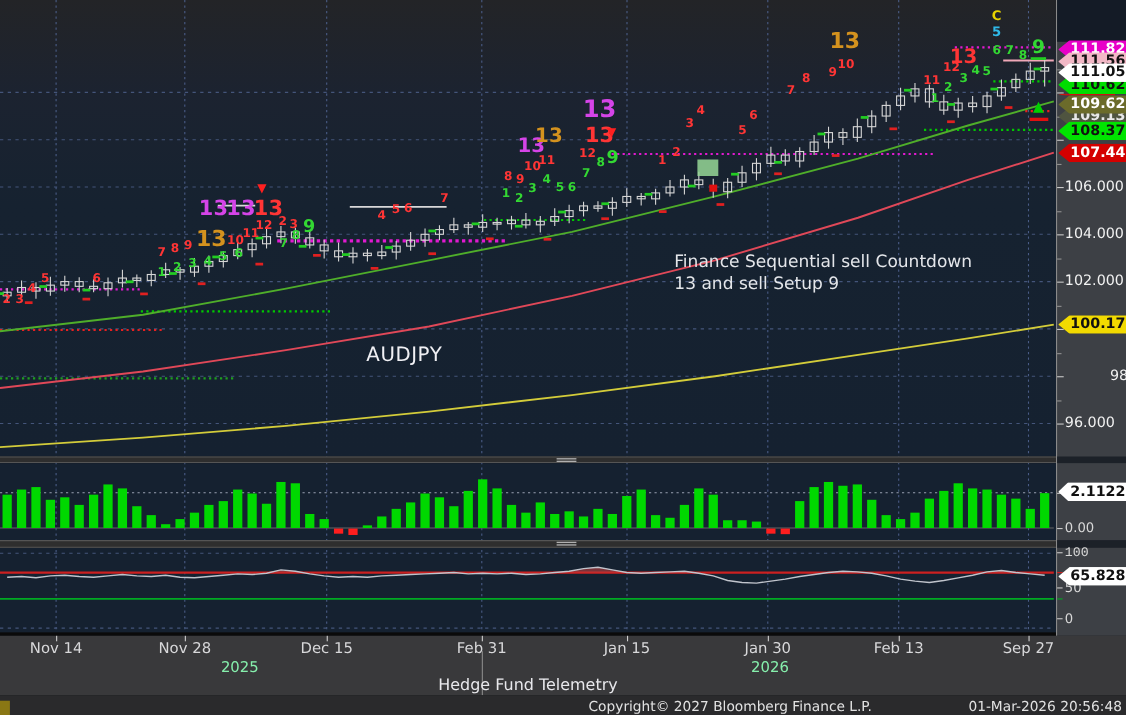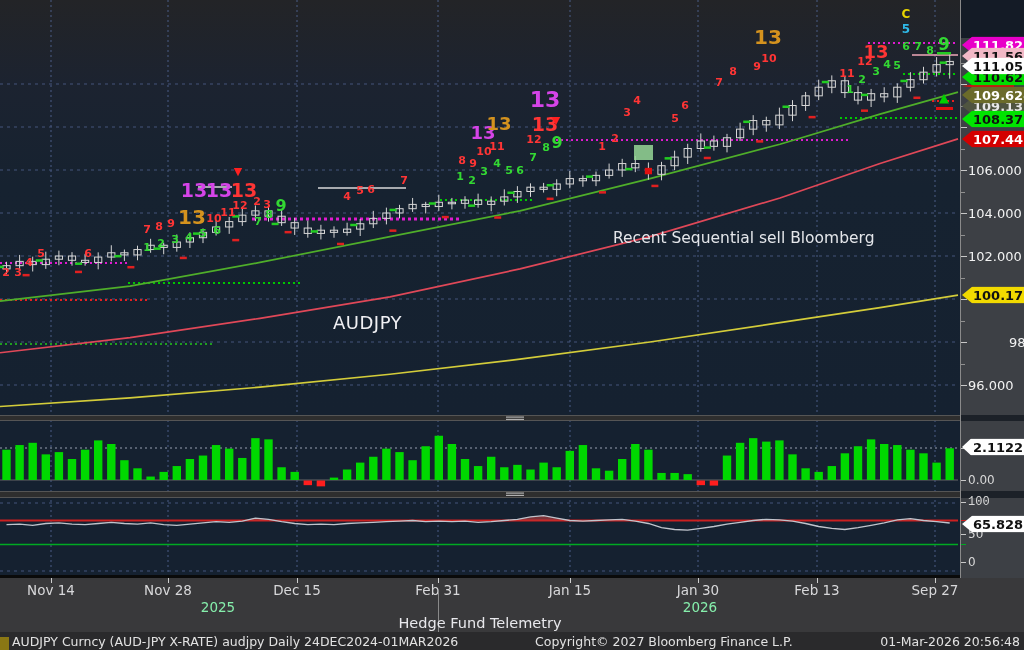--- a/index.html
+++ b/index.html
@@ -444,21 +444,22 @@
       <div class="tdnum" style="left: 930px; top: 50px; color: rgb(51, 216, 51); font-size: 11px;">8</div>
       <div class="tdnum" style="left: 944px; top: 44px; color: rgb(51, 216, 51); font-size: 17px; font-weight: 700;">9</div>
       <div class="tdnum" style="left: 906px; top: 14px; color: rgb(232, 212, 0); font-size: 12px;">C</div>
       <div class="tdnum" style="left: 906px; top: 29px; color: rgb(47, 185, 232); font-size: 12px;">5</div>
       <div class="arrow" style="left: 238px; top: 171px; color: rgb(255, 32, 32); font-size: 11px;">▼</div>
       <div class="arrow" style="left: 556px; top: 120px; color: rgb(255, 32, 32); font-size: 11px;">▼</div>
       <div class="arrow" style="left: 944px; top: 97px; color: rgb(0, 208, 0); font-size: 13px;">▲</div>
     </div>
 
   <div class="pair-label">AUDJPY</div>
-  <div class="note l1">Recent Sequential sell Bloomberg</div>
+  <div class="note l1">Finance Sequential sell Countdown</div>
+  <div class="note l2">13 and sell Setup 9</div>
 
   <div class="rstrip" id="right-strip">
     <div class="corner"></div>
     <div class="band" style="top:415px;height:6px;"></div>
     <div class="band" style="top:491px;height:7px;"></div>
   <div class="tick" style="top: 385px; width: 6px;"></div>
       <div class="tick minor" style="top: 363.5px; width: 4px;"></div>
       <div class="tick" style="top: 342px; width: 6px;"></div>
       <div class="tick minor" style="top: 320.5px; width: 4px;"></div>
       <div class="tick" style="top: 299px; width: 6px;"></div>
@@ -520,18 +521,17 @@
       <div class="xdate" style="left: 817px;">Feb 13</div>
       <div class="xtick" style="left: 935px;"></div>
       <div class="xdate" style="left: 935px;">Sep 27</div>
       <div class="xyear" style="left: 218px;">2025</div>
       <div class="xyear" style="left: 700px;">2026</div>
       <div class="yearsep" style="left: 438px;"></div>
     </div>
   <div class="telemetry">Hedge Fund Telemetry</div>
 
   <div class="footer">
-    <span class="fl">AUDJPY Curncy (AUD-JPY X-RATE) audjpy Daily 24DEC2024-01MAR2026</span>
     <span class="fc">Copyright© 2027 Bloomberg Finance L.P.</span>
     <span class="fr">01-Mar-2026 20:56:48</span>
   </div>
   <div class="olive"></div>
 </div>
 
 </body></html>

